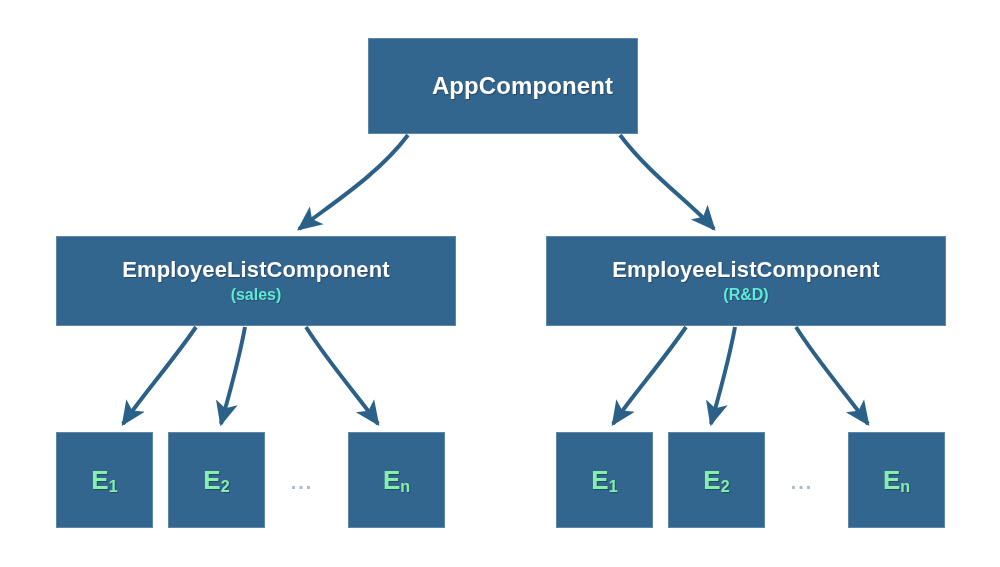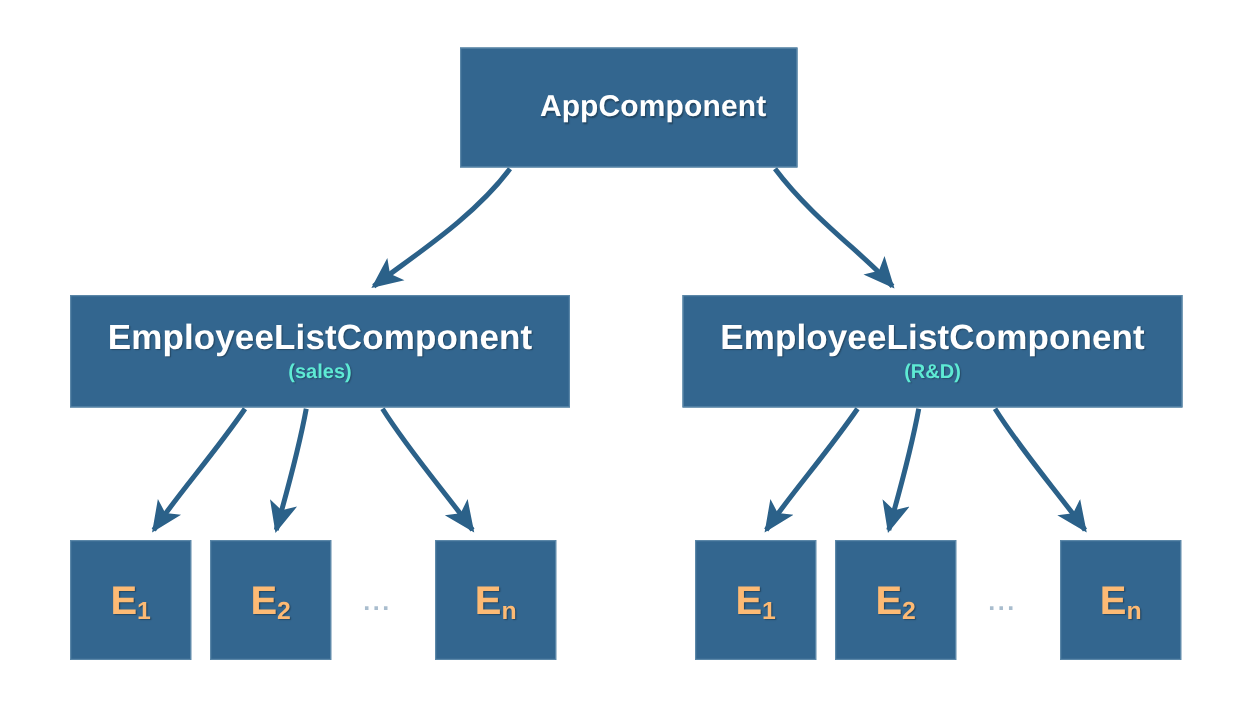--- a/index.html
+++ b/index.html
@@ -64,33 +64,33 @@
   #node-app .node-title { font-size: 24px; }
 
   
   .list-node {
     width: 400px;
     height: 90px;
     top: 236px;
   }
   #node-list-sales { left: 56px; }
   #node-list-rd    { left: 546px; }
-  .list-node .node-title { font-size: 28px; }
+  .list-node .node-title { font-size: 22px; }
   .list-node .node-sub   { font-size: 16px; margin-top: 5px; }
 
   
   .leaf-node {
     width: 97px;
     height: 96px;
     top: 432px;
   }
   .leaf-label {
-    color: #fdba74;
+    color: #86efac;
     font-weight: bold;
-    font-size: 32px;
+    font-size: 26px;
     text-shadow: 1px 1px 1px rgba(0,0,0,0.30);
     line-height: 1;
   }
   .leaf-label sub {
     font-size: 0.62em;
     font-weight: bold;
     vertical-align: baseline;
     position: relative;
     bottom: -0.18em;
     line-height: 1;

